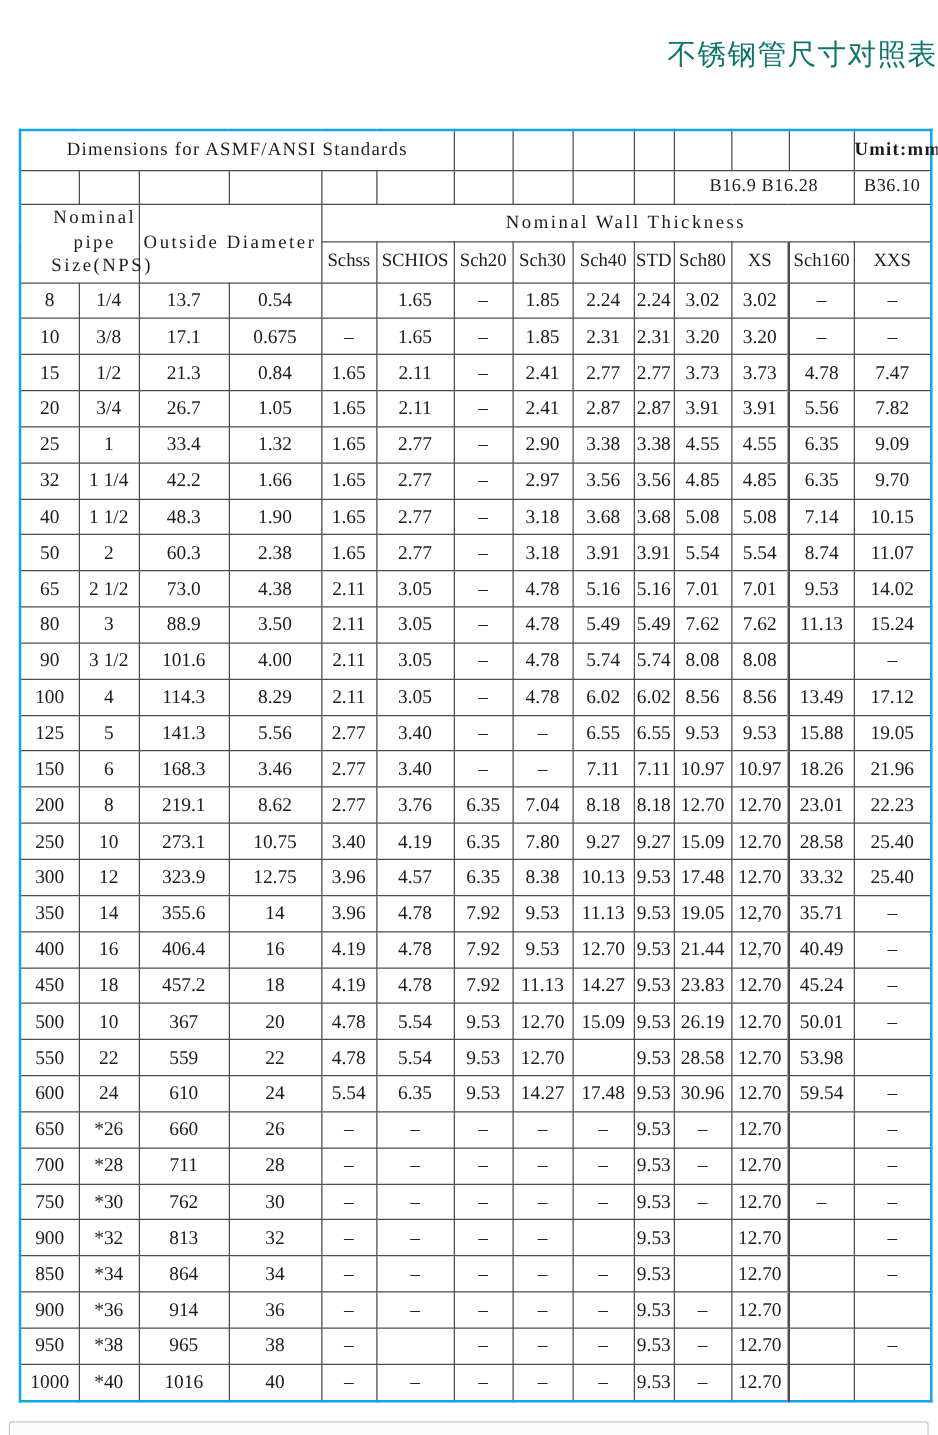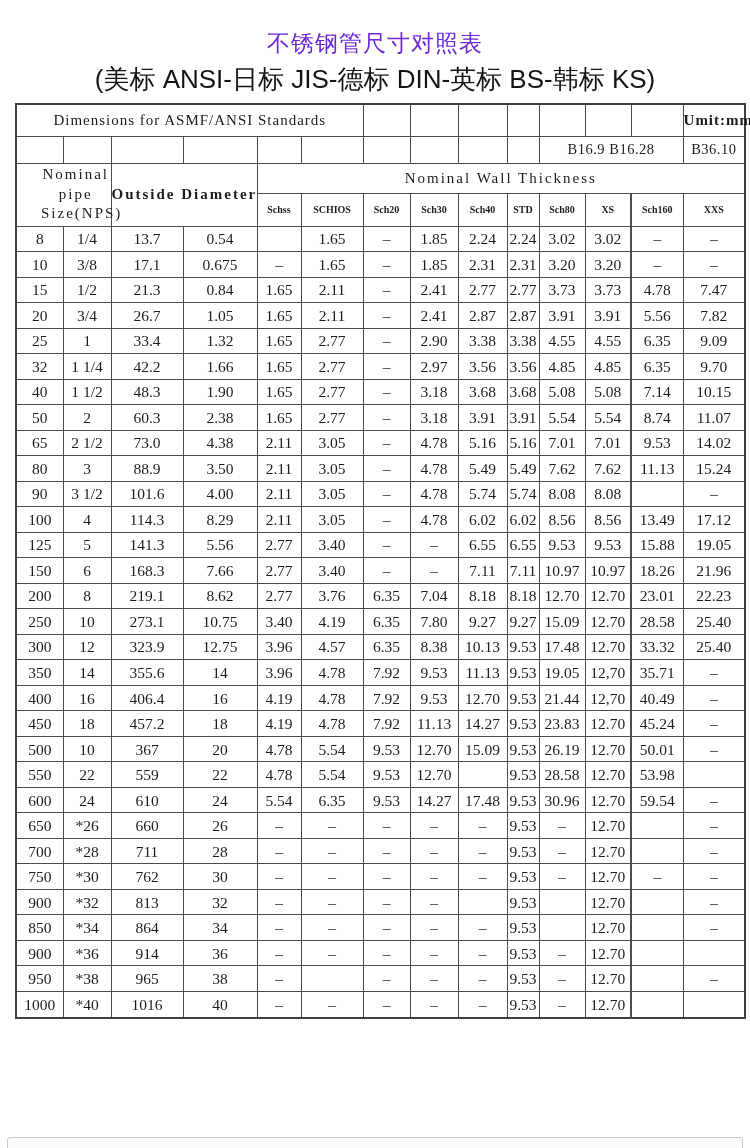--- a/index.html
+++ b/index.html
@@ -11,67 +11,67 @@
     background: #ffffff;
     overflow: hidden;
     font-family: "Liberation Serif", "DejaVu Serif", serif;
     color: #1c1c1c;
   }
   .title {
     position: absolute;
     top: 28px;
     left: 0;
     width: 100%;
-    text-align: center;
+    text-align: right;
     font-size: 23px;
     letter-spacing: 1px;
-    color: #6d28d9;
+    color: #0f766e;
     font-family: Liberation Mono, monospace;
   }
   .subtitle {
     position: absolute;
     top: 62px;
     left: 0;
     width: 100%;
     text-align: center;
     font-size: 26px;
     color: #141414;
     font-family: "Liberation Sans", "DejaVu Sans", sans-serif;
   }
   table.pipe-table {
     position: absolute;
     left: 15px;
     top: 103px;
     width: 729px;
-    height: 916px;
+    height: 1019px;
     border-collapse: collapse;
     table-layout: fixed;
-    border: 2px solid #404040;
+    border: 2px solid #0ea5e9;
   }
   .pipe-table td {
     border: 1px solid #4c4c4c;
     text-align: center;
     vertical-align: middle;
     padding: 0;
     font-size: 15.5px;
     line-height: 1.1;
     white-space: nowrap;
     overflow: visible;
   }
   tr.meta-row { height: 32px; }
   tr.meta-row td { font-size: 15px; letter-spacing: 1px; }
   tr.codes-row { height: 27px; }
   tr.codes-row td { font-size: 14.5px; letter-spacing: 0.5px; }
   tr.group-row { height: 30px; }
   tr.group-row td { font-size: 15px; letter-spacing: 2px; }
   tr.sched-row { height: 33px; }
-  tr.sched-row td { font-size: 10px; letter-spacing: 0; font-weight: bold; }
+  tr.sched-row td { font-size: 15px; letter-spacing: 0; }
   td.nps-head { font-size: 15px; letter-spacing: 1px; }
   td.nps-head .line { display: block; line-height: 1.3; margin-left: 24px; }
-  td.od-head { font-size: 15px; letter-spacing: 1px; font-weight: bold; }
+  td.od-head { font-size: 15px; letter-spacing: 1px; }
   td.unit-cell { font-size: 13.5px; letter-spacing: 0; font-weight: bold; }
   
   .pipe-table tbody td:nth-child(13),
   tr.sched-row td:nth-child(9) { border-left-width: 2px; }
   .bottom-bar {
     position: absolute;
     left: 7px;
     top: 1137px;
     width: 736px;
     height: 22px;
@@ -79,21 +79,20 @@
     border: 1px solid #c9c9c9;
     border-radius: 3px;
   }
 </style>
 </head>
 <body>
 
 <div class="page">
 
   <div class="title">不锈钢管尺寸对照表</div>
-  <div class="subtitle">(美标 ANSI-日标 JIS-德标 DIN-英标 BS-韩标 KS)</div>
 
   <table class="pipe-table">
     <colgroup>
       <col style="width:47px">
         <col style="width:48px">
         <col style="width:72px">
         <col style="width:74px">
       <col style="width:44px">
         <col style="width:62px">
         <col style="width:47px">
@@ -359,21 +358,21 @@
           <td>6.55</td>
           <td>9.53</td>
           <td>9.53</td>
           <td>15.88</td>
           <td>19.05</td>
         </tr>
         <tr>
           <td>150</td>
           <td>6</td>
           <td>168.3</td>
-          <td>7.66</td>
+          <td>3.46</td>
           <td>2.77</td>
           <td>3.40</td>
           <td>–</td>
           <td>–</td>
           <td>7.11</td>
           <td>7.11</td>
           <td>10.97</td>
           <td>10.97</td>
           <td>18.26</td>
           <td>21.96</td>

